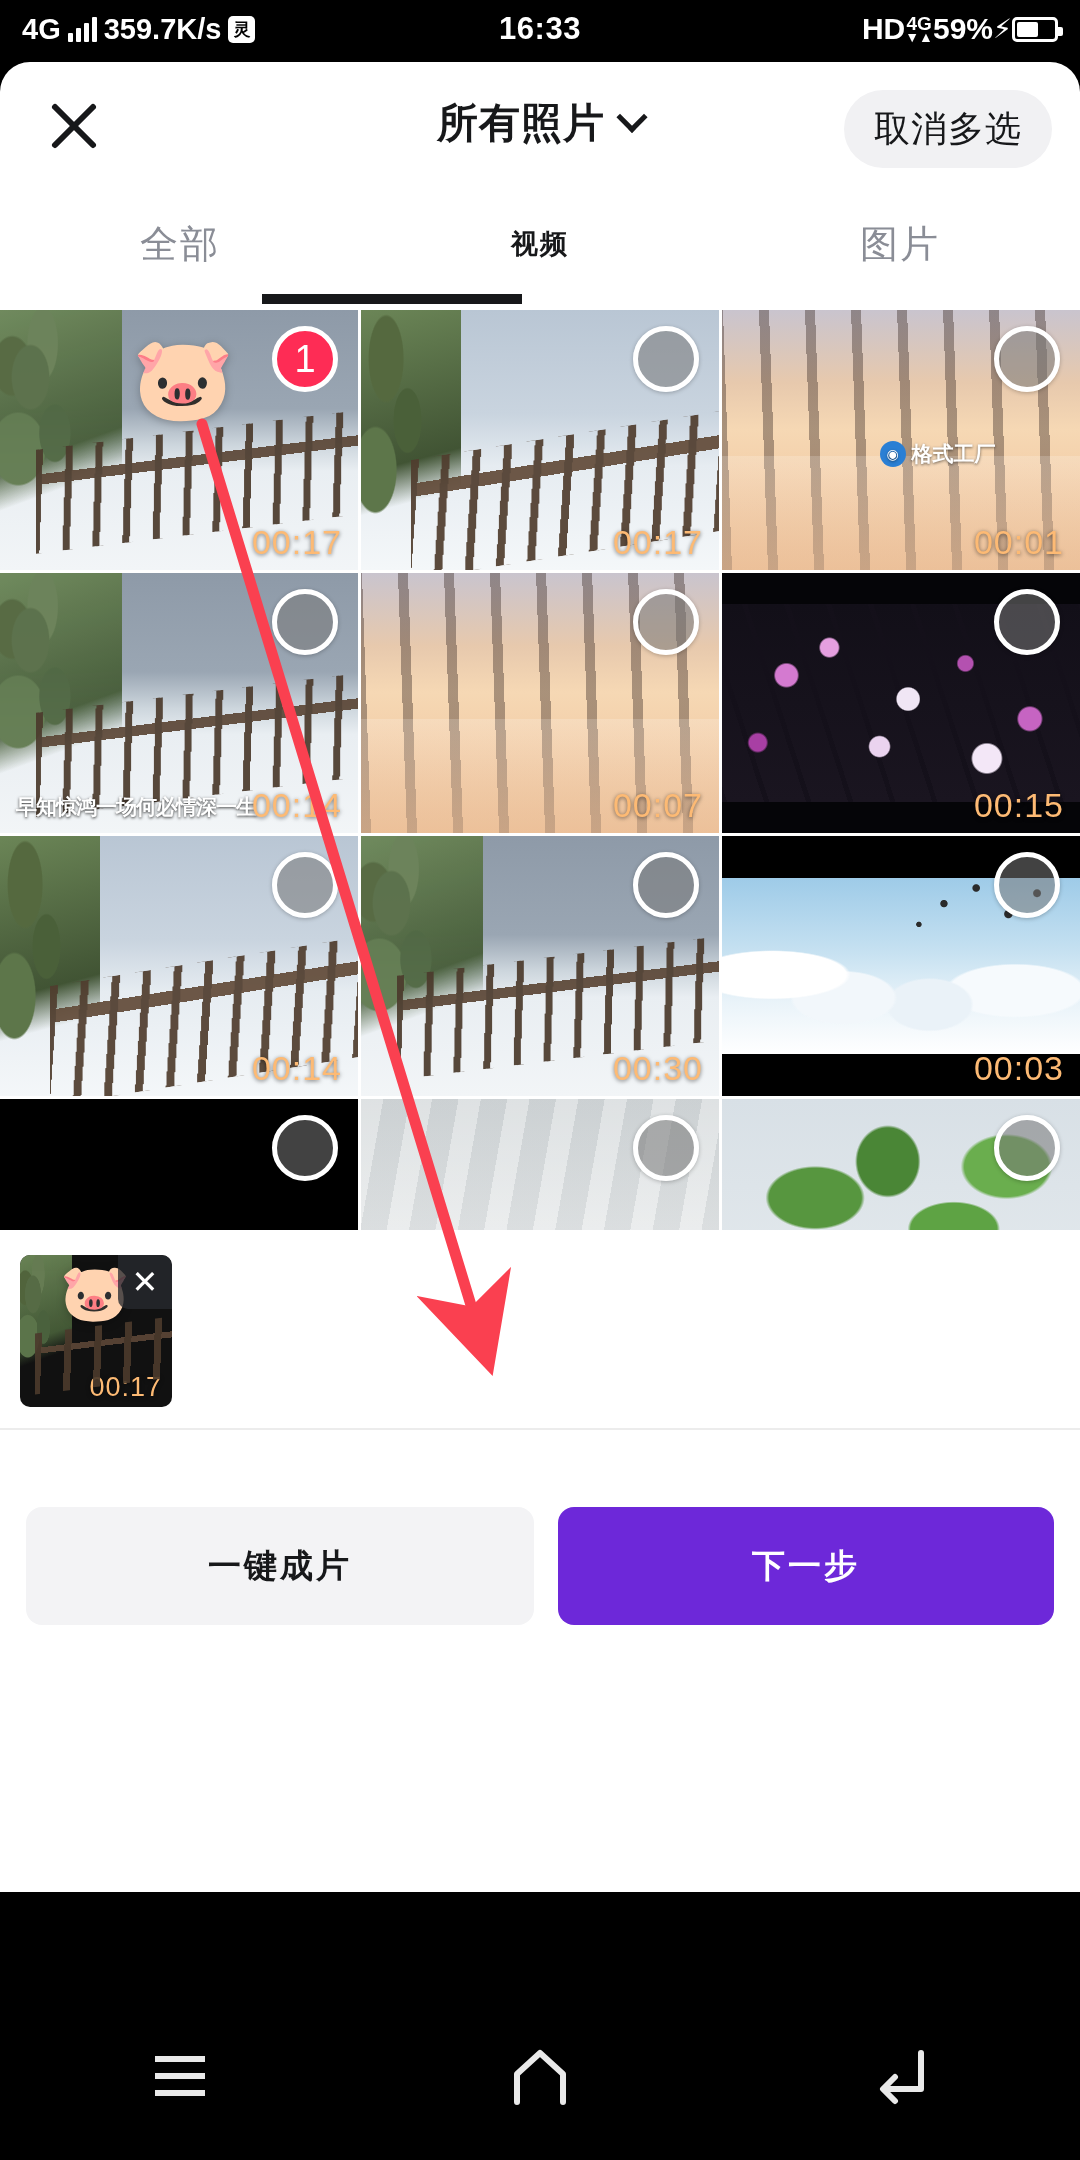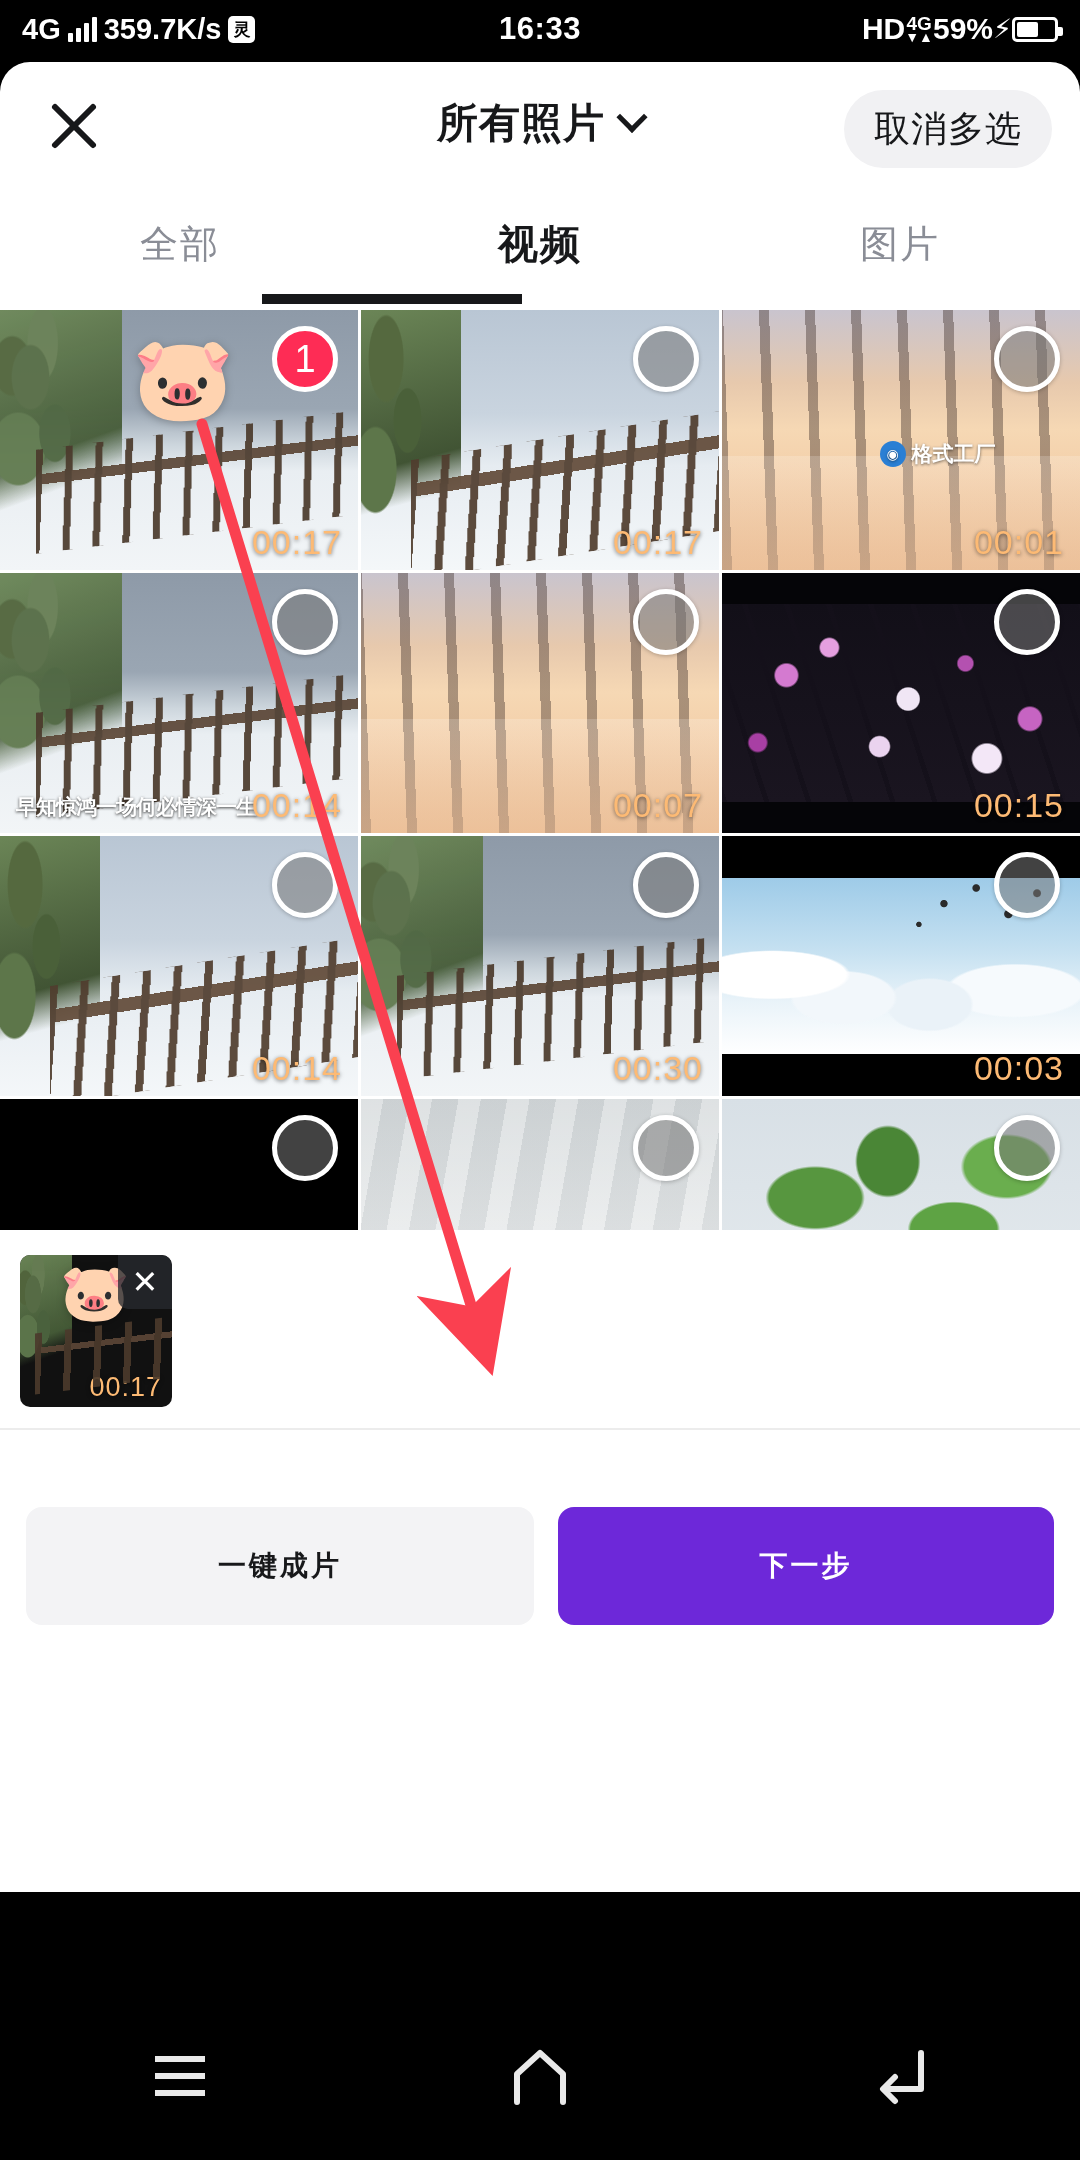--- a/index.html
+++ b/index.html
@@ -66,21 +66,21 @@
   .cancel-pill{
     position:absolute; right:28px; top:28px; height:78px; padding:0 30px;
     background:#f1f1f3; border-radius:40px; display:flex;align-items:center;justify-content:center;
     font-size:36px; color:#17181a; font-weight:500; letter-spacing:1px;
   }
 
   
   .tabs{ height:120px; display:flex; position:relative; }
   .tab{ flex:1; display:flex; align-items:center; justify-content:center;
         font-size:38px; color:#8a8d96; letter-spacing:2px; }
-  .tab.active{ color:#17181a; font-weight:bold; font-size:40px; }
+  .tab.active{ color:#17181a; font-weight:bold; font-size:27px; }
   .tab-underline{
     position:absolute; bottom:0; left:262px; width:260px; height:10px;
     background:#17181a; border-radius:0;
   }
 
   
   .grid{
     position:absolute; top:248px; left:0; width:1080px; height:920px;
     display:grid; grid-template-columns:repeat(3,358px); gap:3px;
     grid-auto-rows:260px; overflow:hidden;
@@ -241,21 +241,21 @@
     display:flex; align-items:center; justify-content:center; border-radius:0 10px 0 10px;
   }
 
   
   .actions{
     position:absolute; top:1370px; left:0; width:1080px; height:268px;
     background:#fff; display:flex; align-items:center; padding:0 26px; gap:24px;
   }
   .btn{
     height:118px; border-radius:16px; display:flex; align-items:center; justify-content:center;
-    font-size:28px; letter-spacing:3px;
+    font-size:33px; letter-spacing:3px;
   }
   .btn-secondary{ flex:0 0 508px; background:#f3f3f5; color:#17181a; font-weight:bold; }
   .btn-primary{ flex:1; background:#6d28d9; color:#fff; font-weight:bold; }
 
   
   .navbar{
     position:absolute; bottom:0; left:0; width:1080px; height:168px; background:#000;
     display:flex; align-items:center; justify-content:space-around;
   }
   .nav-btn{ width:120px; height:120px; display:flex; align-items:center; justify-content:center; }

